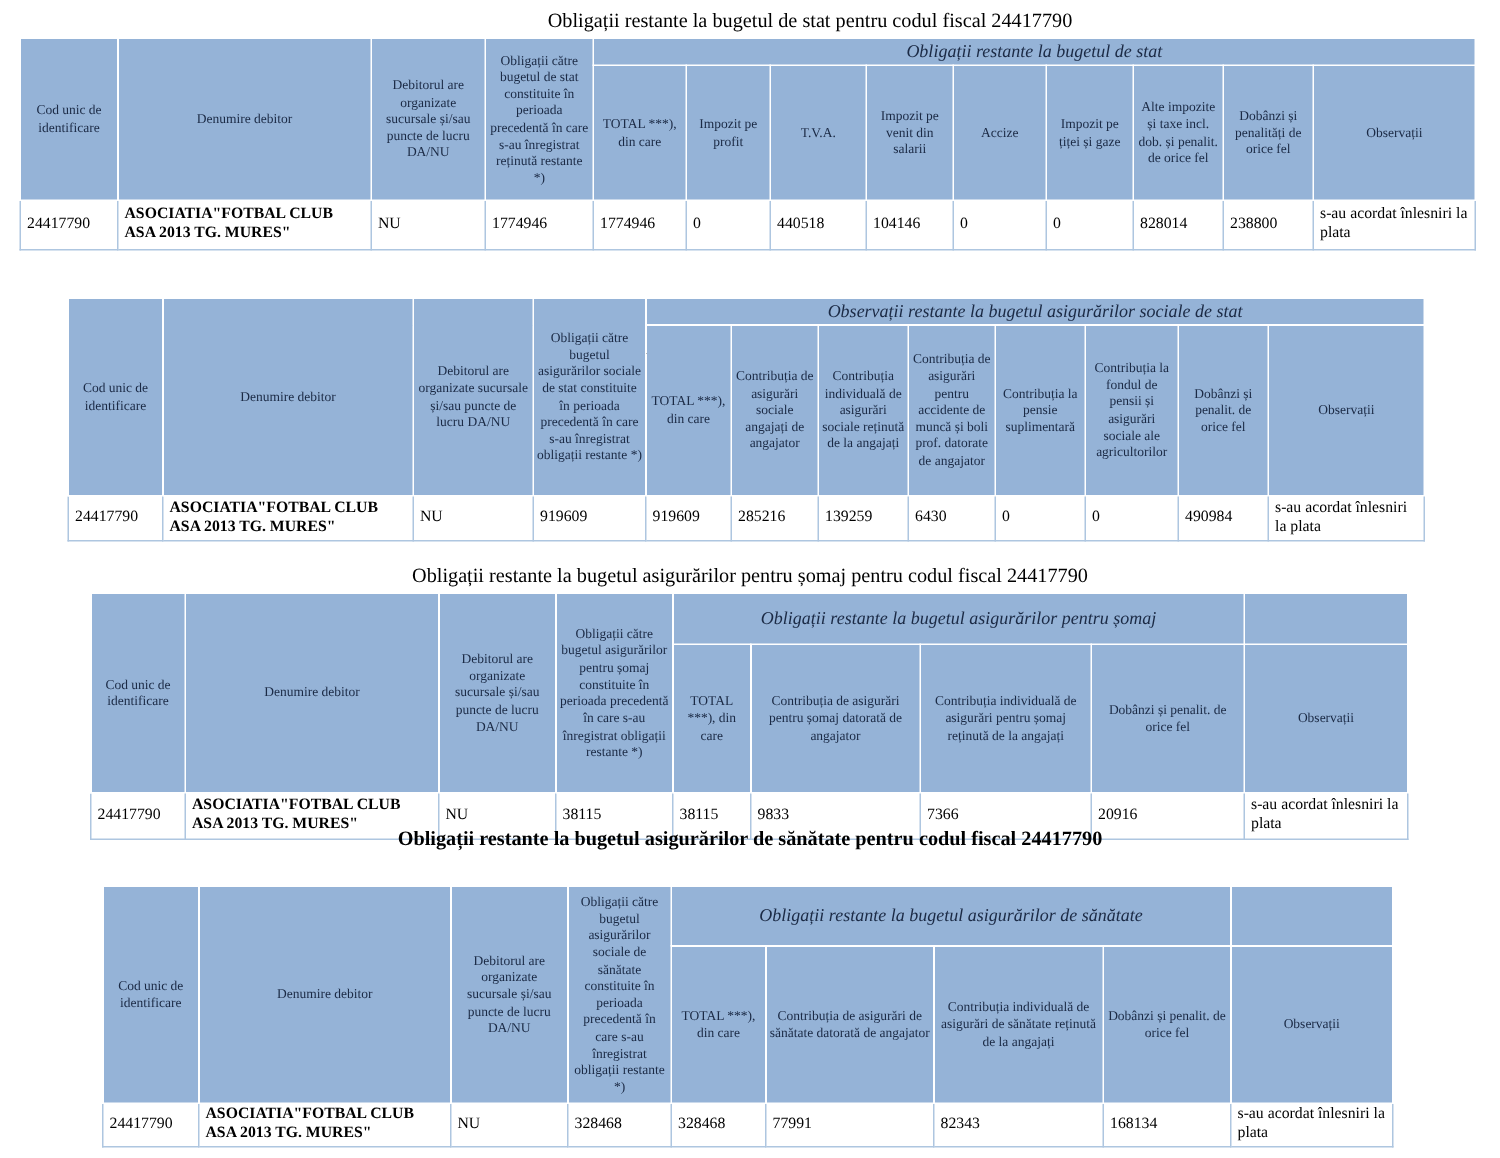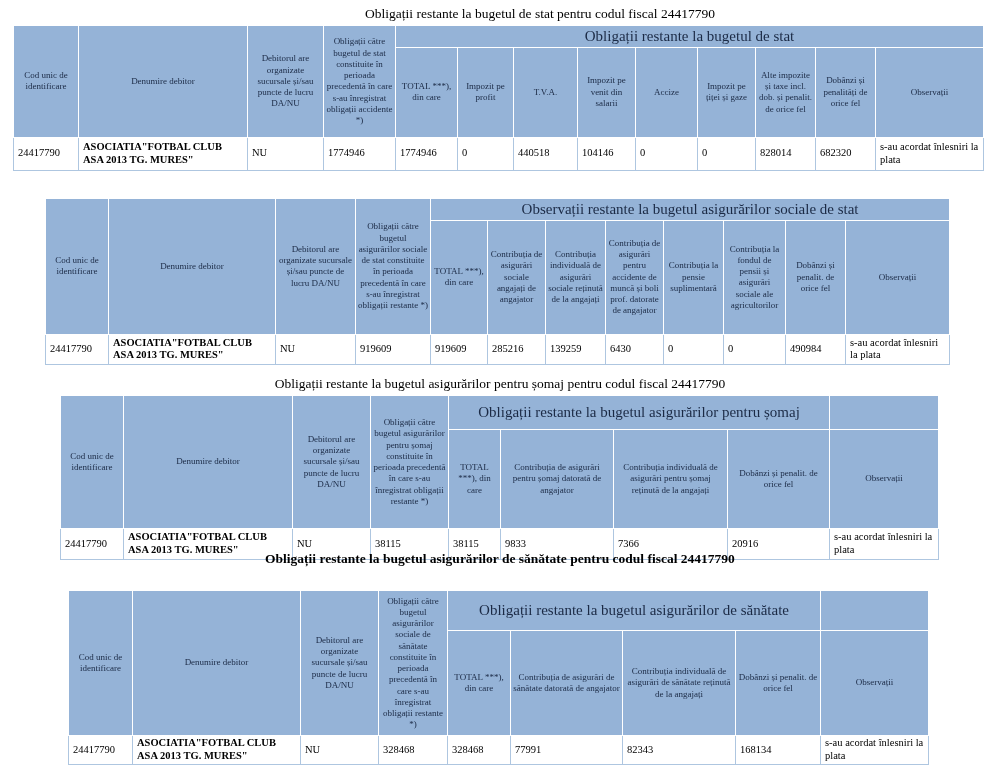--- a/index.html
+++ b/index.html
@@ -13,21 +13,21 @@
   }
   table.t{
     position:absolute;border-collapse:collapse;table-layout:fixed;
   }
   table.t th{
     background:#95b3d7;border:1px solid #ffffff;color:#1b2a45;
     font-weight:normal;font-size:9px;line-height:1.25;
     text-align:center;vertical-align:middle;padding:1px 2px;
     overflow:hidden;
   }
-  table.t th.span{font-size:15px;}
+  table.t th.span{font-size:12px;font-style:italic;}
   table.t td{
     border:1px solid #aec6e0;background:#ffffff;color:#000000;
     font-size:10.5px;line-height:1.2;text-align:left;vertical-align:middle;
     padding:1px 4px;overflow:hidden;
   }
   table.t td.co{font-weight:bold;}
   
   #t1 tr.r1{height:18px;} #t1 tr.r2{height:90px;}  #t1 tr.rd{height:33px;}
   #t2 tr.r1{height:18px;} #t2 tr.r2{height:114px;} #t2 tr.rd{height:30px;}
   #t3 tr.r1{height:34px;} #t3 tr.r2{height:99px;}  #t3 tr.rd{height:31px;}
@@ -51,21 +51,21 @@
       <col style="width:58px">
       <col style="width:60px">
       <col style="width:60px">
     <col style="width:108px">
   </colgroup>
   <tbody>
       <tr class="r1">
     <th rowspan="2">Cod unic de identificare</th>
     <th rowspan="2">Denumire debitor</th>
     <th rowspan="2">Debitorul are organizate sucursale și/sau puncte de lucru DA/NU</th>
-    <th rowspan="2">Obligații către bugetul de stat constituite în perioada precedentă în care s-au înregistrat obligații accidente *)</th>
+    <th rowspan="2">Obligații către bugetul de stat constituite în perioada precedentă în care s-au înregistrat reținută restante *)</th>
     <th colspan="9" class="span">Obligații restante la bugetul de stat</th>
   </tr>
   <tr class="r2">
     <th>TOTAL ***), din care</th>
     <th>Impozit pe profit</th>
     <th>T.V.A.</th>
     <th>Impozit pe venit din salarii</th>
     <th>Accize</th>
     <th>Impozit pe țiței și gaze</th>
     <th>Alte impozite și taxe incl. dob. și penalit. de orice fel</th>
@@ -77,21 +77,21 @@
     <td class="co">ASOCIATIA"FOTBAL CLUB ASA 2013 TG. MURES"</td>
     <td>NU</td>
     <td>1774946</td>
     <td>1774946</td>
     <td>0</td>
     <td>440518</td>
     <td>104146</td>
     <td>0</td>
     <td>0</td>
     <td>828014</td>
-    <td>682320</td>
+    <td>238800</td>
     <td>s-au acordat înlesniri la plata</td>
   </tr>
 </tbody>
   </table>
 
 <div class="title" style="top:179px;margin-top:45px;">Obligații restante la bugetul asigurărilor sociale de stat pentru codul fiscal 24417790</div>
 <table class="t" id="t2" style="top:198px;left:45px;width:904px;">
   <colgroup>
     <col style="width:63px">
       <col style="width:167px">

